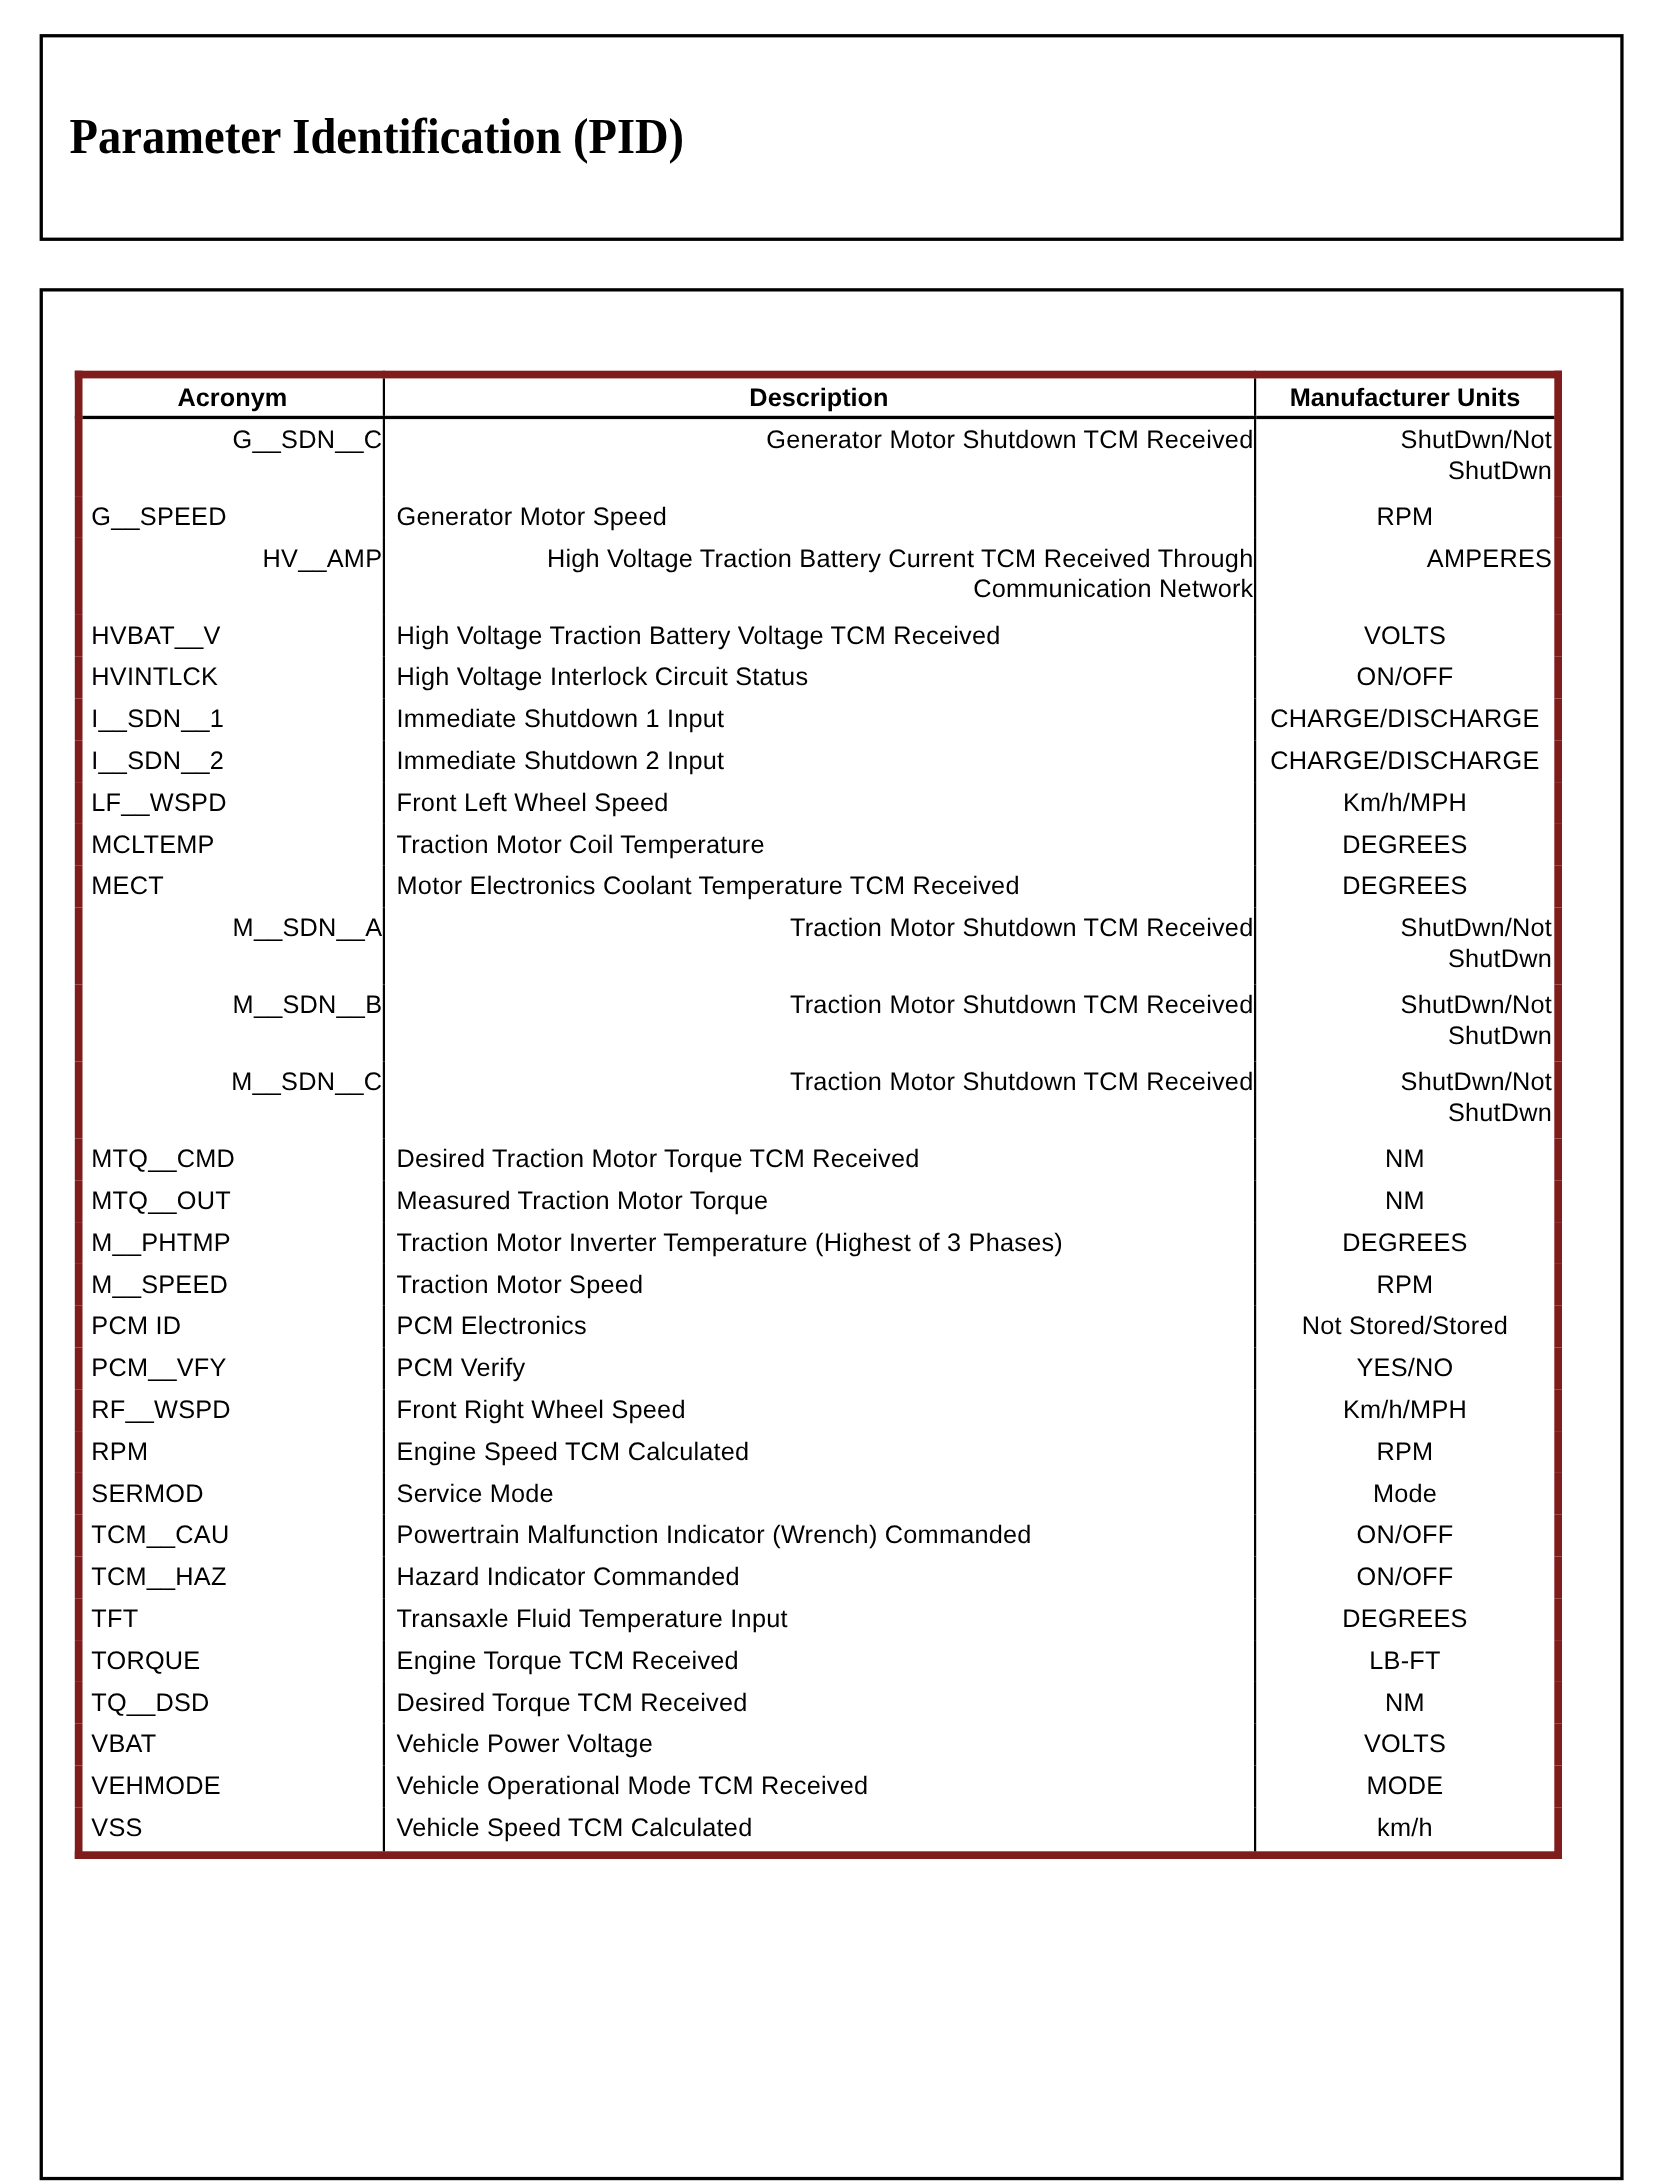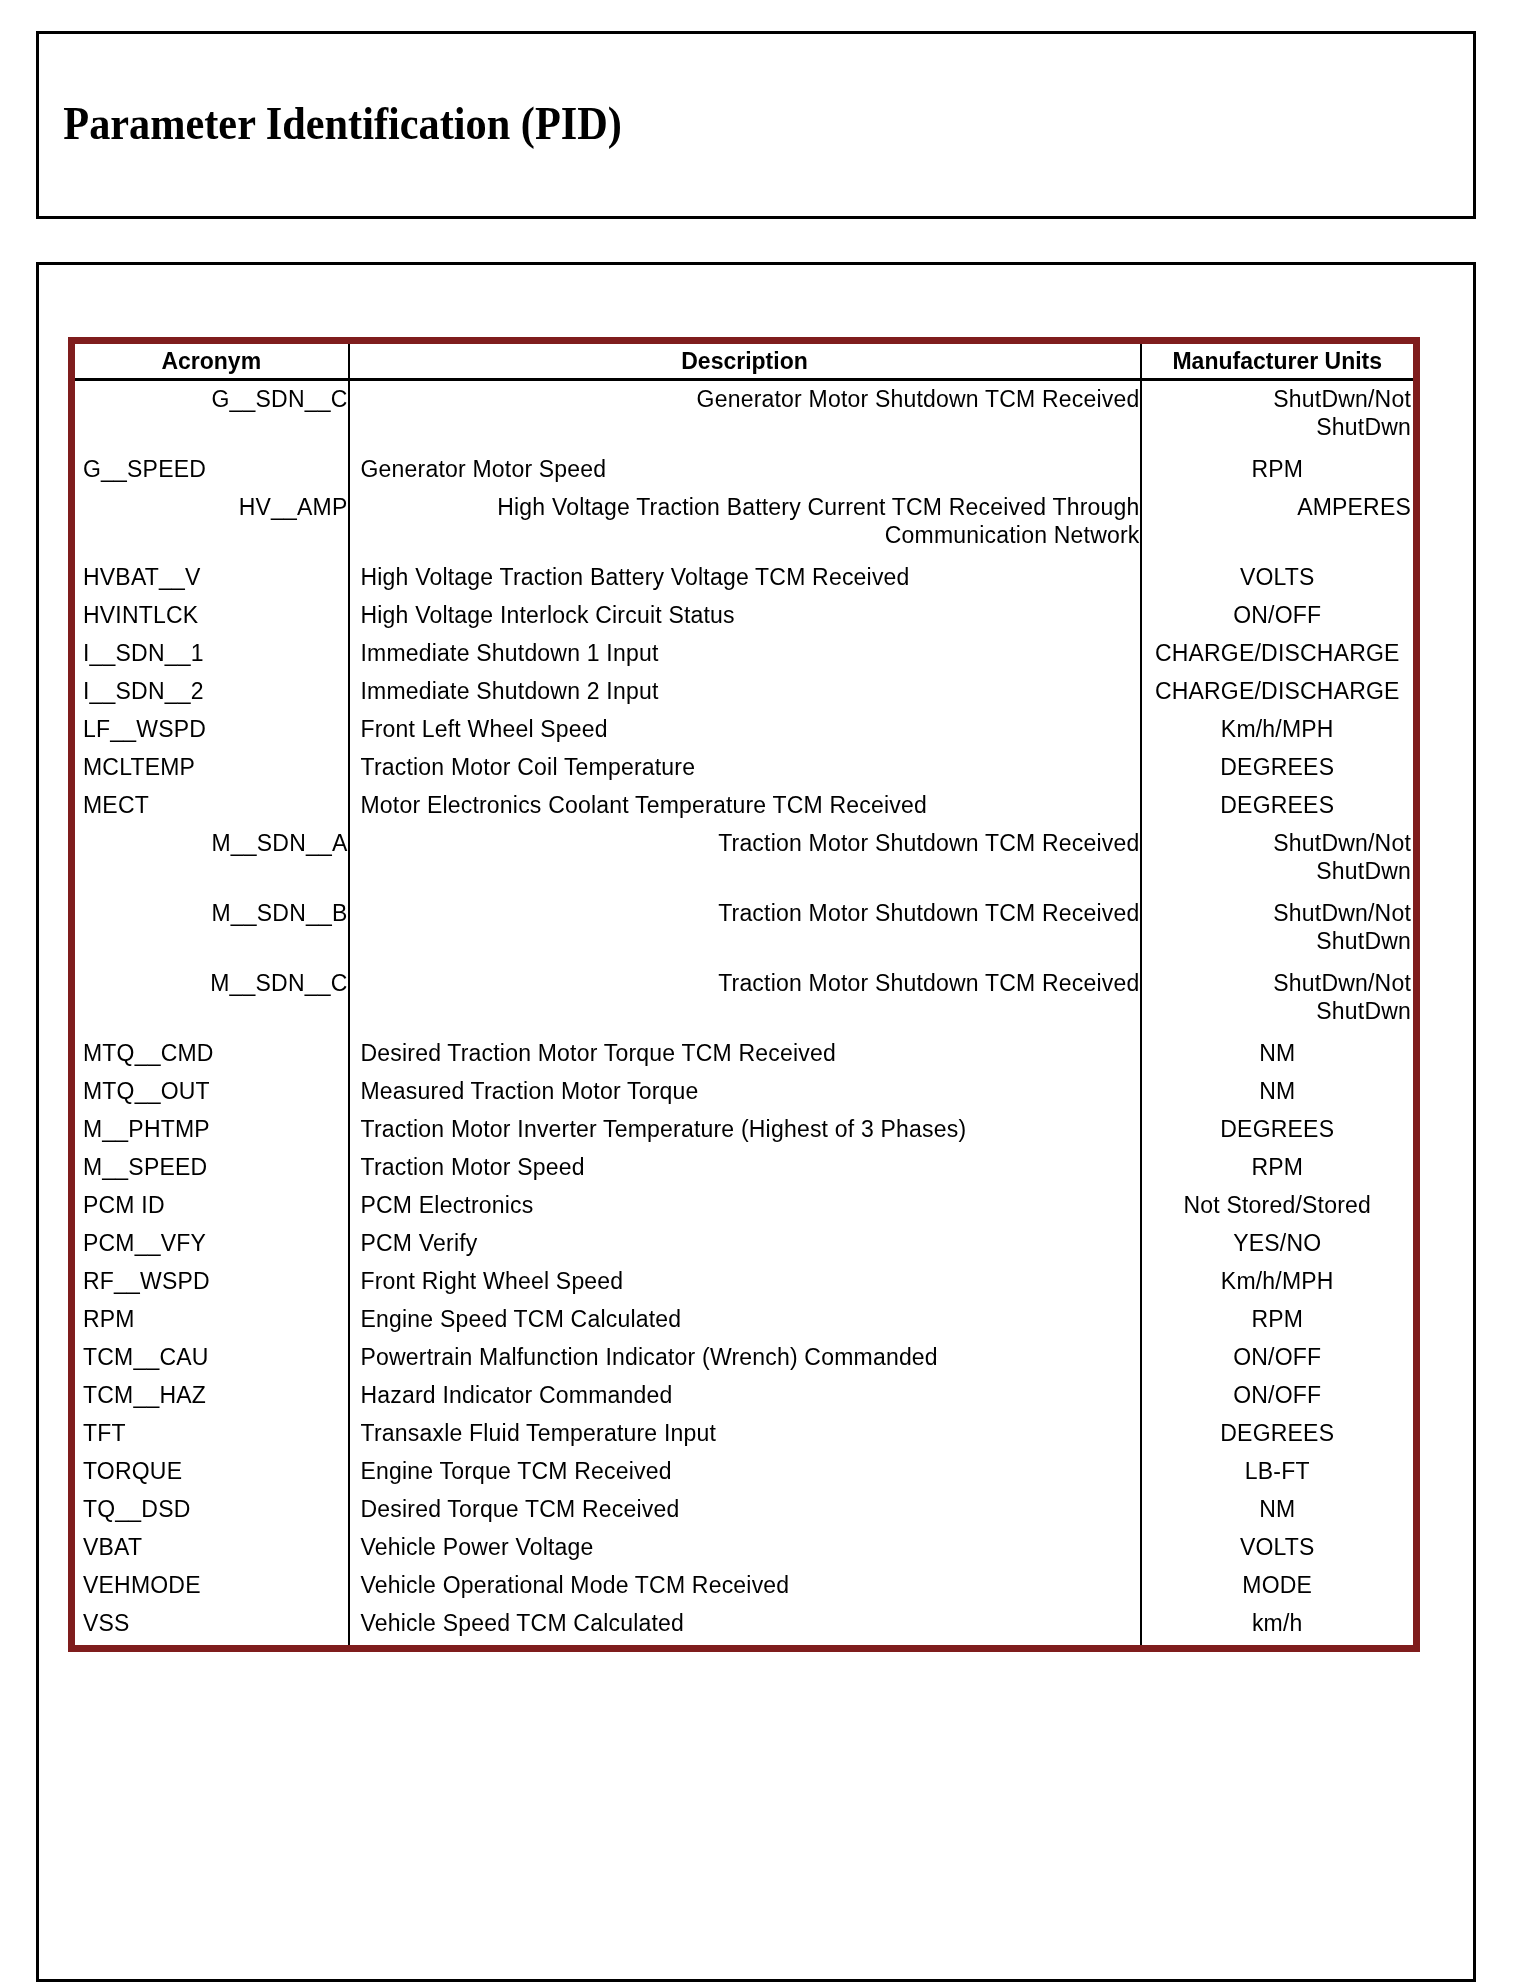--- a/index.html
+++ b/index.html
@@ -294,20 +294,29 @@
       <tr>
         <td class="acr">RPM</td>
         <td class="desc">
           <span class="line">Engine Speed TCM Calculated</span>
         </td>
         <td class="unit">
           <span class="line">RPM</span>
         </td>
       </tr>
       <tr>
+        <td class="acr">SERMOD</td>
+        <td class="desc">
+          <span class="line">Service Mode</span>
+        </td>
+        <td class="unit">
+          <span class="line">Mode</span>
+        </td>
+      </tr>
+      <tr>
         <td class="acr">TCM__CAU</td>
         <td class="desc">
           <span class="line">Powertrain Malfunction Indicator (Wrench) Commanded</span>
         </td>
         <td class="unit">
           <span class="line">ON/OFF</span>
         </td>
       </tr>
       <tr>
         <td class="acr">TCM__HAZ</td>

